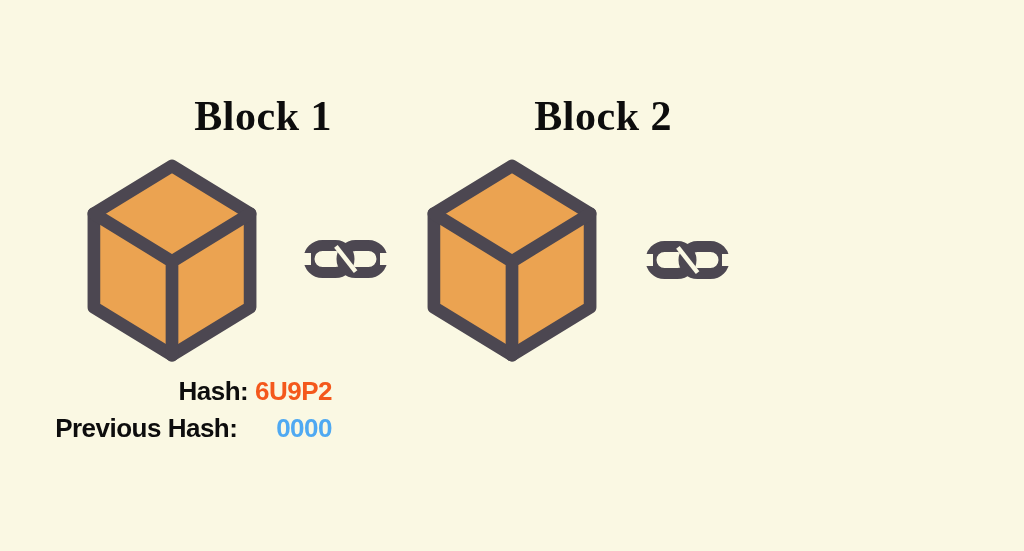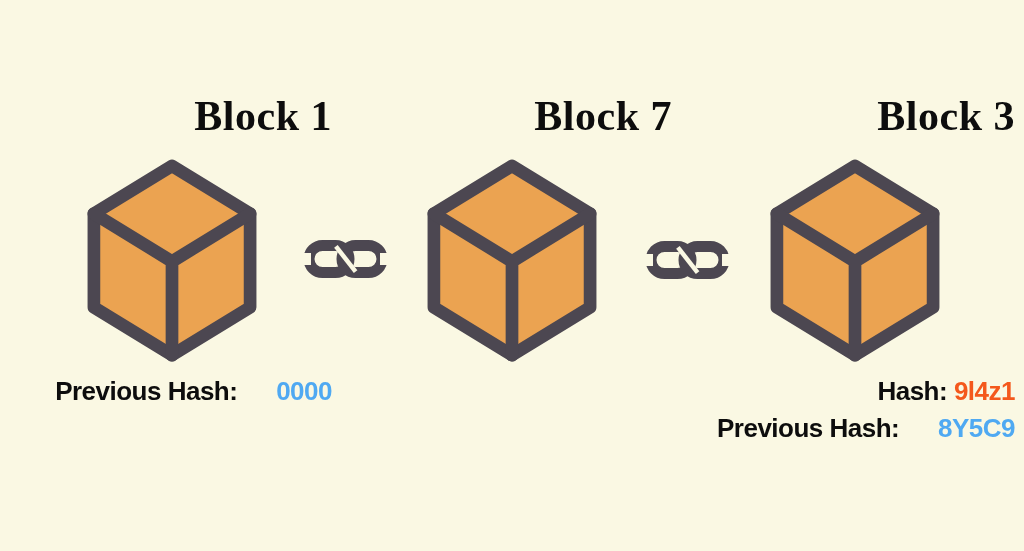--- a/index.html
+++ b/index.html
@@ -60,55 +60,45 @@
 
 <div class="canvas">
 
   <div class="block-col b1">
     <div class="block-title">Block 1</div>
     <svg class="cube" width="172" height="205" viewBox="0 0 176 210" aria-hidden="true">
       <polygon points="88,8 168,57 168,153 88,202 8,153 8,57" fill="var(--cube_fill)" stroke="var(--outline)" stroke-width="13" stroke-linejoin="round"></polygon>
       <path d="M8,57 L88,106 L168,57 M88,106 L88,202" fill="none" stroke="var(--outline)" stroke-width="13" stroke-linejoin="round" stroke-linecap="round"></path>
     </svg>
     <div class="hashes">
+      <div><span>Hash:</span> <span class="hash-value">6U9P2</span></div>
       <div><span>Previous Hash:</span> <span class="prev-value">0000</span></div>
     </div>
   </div>
 
   <svg class="chain c1" width="85" height="38" viewBox="0 0 85 38" aria-hidden="true">
     <rect x="6" y="5.5" width="40" height="27" rx="13.5" fill="none" stroke="var(--outline)" stroke-width="11"></rect>
     <rect x="39" y="5.5" width="40" height="27" rx="13.5" fill="none" stroke="var(--outline)" stroke-width="11"></rect>
     <rect x="-2" y="13" width="10" height="12" fill="var(--background)"></rect>
     <rect x="77" y="13" width="10" height="12" fill="var(--background)"></rect>
     <rect x="40.5" y="3" width="4.5" height="32" fill="var(--background)" transform="rotate(-38 42.75 19)"></rect>
   </svg>
 
   <div class="block-col b2">
-    <div class="block-title">Block 7</div>
+    <div class="block-title">Block 2</div>
     <svg class="cube" width="172" height="205" viewBox="0 0 176 210" aria-hidden="true">
       <polygon points="88,8 168,57 168,153 88,202 8,153 8,57" fill="var(--cube_fill)" stroke="var(--outline)" stroke-width="13" stroke-linejoin="round"></polygon>
       <path d="M8,57 L88,106 L168,57 M88,106 L88,202" fill="none" stroke="var(--outline)" stroke-width="13" stroke-linejoin="round" stroke-linecap="round"></path>
     </svg>
     <div class="hashes">
     </div>
   </div>
 
   <svg class="chain c2" width="85" height="38" viewBox="0 0 85 38" aria-hidden="true">
     <rect x="6" y="5.5" width="40" height="27" rx="13.5" fill="none" stroke="var(--outline)" stroke-width="11"></rect>
     <rect x="39" y="5.5" width="40" height="27" rx="13.5" fill="none" stroke="var(--outline)" stroke-width="11"></rect>
     <rect x="-2" y="13" width="10" height="12" fill="var(--background)"></rect>
     <rect x="77" y="13" width="10" height="12" fill="var(--background)"></rect>
     <rect x="40.5" y="3" width="4.5" height="32" fill="var(--background)" transform="rotate(-38 42.75 19)"></rect>
   </svg>
 
-  <div class="block-col b3">
-    <div class="block-title">Block 3</div>
-    <svg class="cube" width="172" height="205" viewBox="0 0 176 210" aria-hidden="true">
-      <polygon points="88,8 168,57 168,153 88,202 8,153 8,57" fill="var(--cube_fill)" stroke="var(--outline)" stroke-width="13" stroke-linejoin="round"></polygon>
-      <path d="M8,57 L88,106 L168,57 M88,106 L88,202" fill="none" stroke="var(--outline)" stroke-width="13" stroke-linejoin="round" stroke-linecap="round"></path>
-    </svg>
-    <div class="hashes">
-      <div><span>Hash:</span> <span class="hash-value">9l4z1</span></div>
-      <div><span>Previous Hash:</span> <span class="prev-value">8Y5C9</span></div>
-    </div>
-  </div>
 
 </div>
 
 </body></html>

